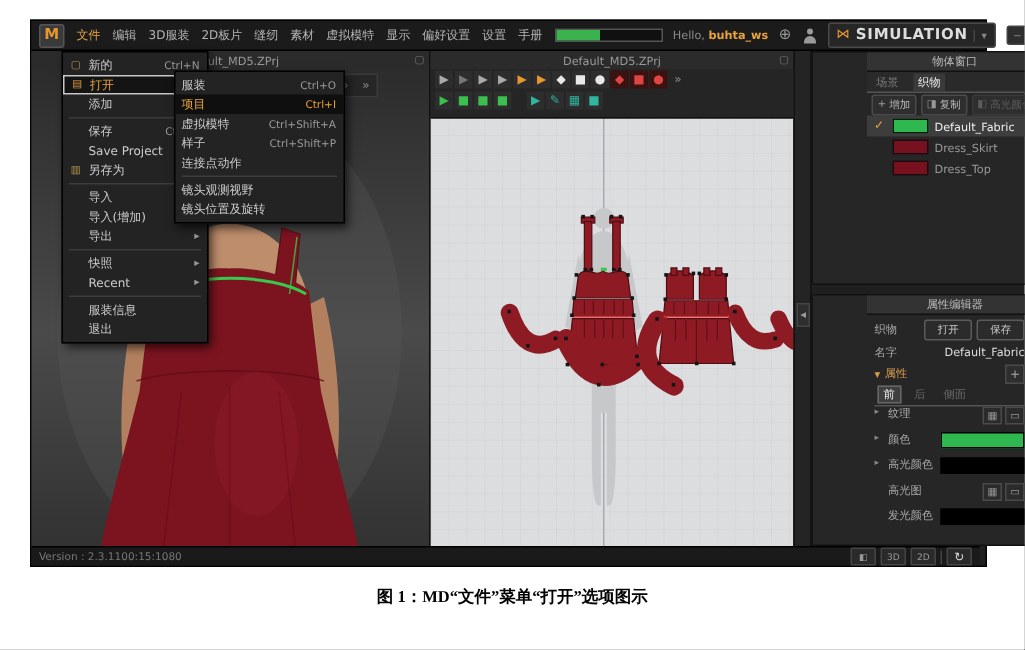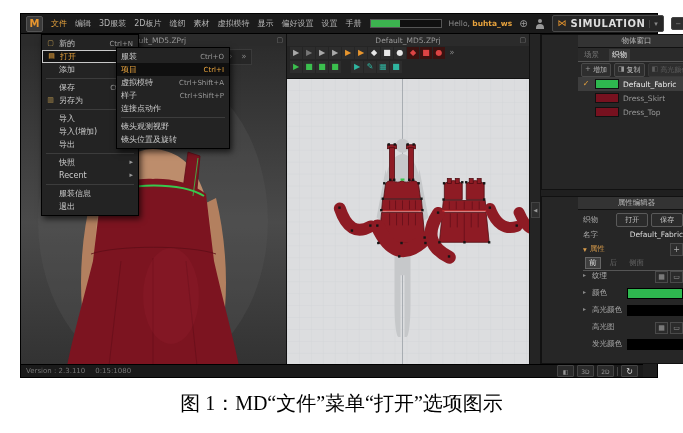--- a/index.html
+++ b/index.html
@@ -91,21 +91,21 @@
   .arow .exp{color:#888;font-size:6px;width:6px;}
   .arow.sub{padding-left:9px;}
   .actl{margin-left:auto;display:flex;gap:2px;align-items:center;}
   .cswatch{width:54px;height:9px;border:1px solid #000;}
   .miniic{width:11px;height:10px;border:1px solid #4a4a4a;background:#2b2b2b;color:#999;font-size:7px;display:flex;align-items:center;justify-content:center;}
   .pscroll{position:absolute;right:1px;top:13px;bottom:2px;width:5px;background:#1b1b1b;}
   .pthumb{position:absolute;left:0;right:0;top:3px;height:48px;background:#4a4a4a;}
   .pscroll .sarrow{position:absolute;left:0;right:0;top:-1px;color:#888;font-size:5px;text-align:center;}
 
   
-  .statusbar{position:absolute;left:0;right:14px;bottom:0;height:13px;background:#1a1a1a;border-top:1px solid #000;display:flex;align-items:center;padding:0 5px;gap:10px;font-size:7px;color:#777;box-sizing:border-box;}
+  .statusbar{position:absolute;left:0;right:4px;bottom:0;height:13px;background:#1a1a1a;border-top:1px solid #000;display:flex;align-items:center;padding:0 5px;gap:0;font-size:7px;color:#777;box-sizing:border-box;}
   .sb-right{margin-left:auto;display:flex;gap:3px;align-items:center;}
   .sbtn{min-width:13px;height:10px;border:1px solid #444;background:#2a2a2a;color:#999;font-size:6px;display:flex;align-items:center;justify-content:center;border-radius:1px;padding:0 1px;}
   .sdiv{width:1px;height:9px;background:#444;}
   .sbtn.hot{color:#ddd;font-size:8px;}
 
   
   .menu{position:absolute;background:#232323;border:1px solid #000;box-shadow:2px 3px 6px rgba(0,0,0,.65);font-size:8px;padding:2px 0;}
   .file-menu{left:20px;top:20px;width:96px;z-index:40;}
   .open-submenu{left:95px;top:33px;width:112px;z-index:41;}
   .menu-row{height:13px;display:flex;align-items:center;padding:0 5px 0 4px;gap:4px;color:#ccc;box-sizing:border-box;}
@@ -113,21 +113,21 @@
   .mi-label{flex:1;white-space:nowrap;}
   .mi-short{color:#999;font-size:7px;white-space:nowrap;}
   .mi-arrow{color:#999;font-size:7px;width:5px;text-align:right;line-height:1;}
   .menu-sep{height:1px;background:#3c3c3c;margin:2px 4px;}
   .menu-row.hl-open{background:#141414;border:1px solid #c9c9c9;color:#e8a33d;}
   .menu-row.hl-open .mi-icon{color:#e8a33d;}
   .menu-row.hl-item{background:#0f0f0f;color:#e8a33d;}
   .menu-row.hl-item .mi-short{color:#e8a33d;}
 
   
-  .caption{position:absolute;left:0;right:0;top:390px;text-align:center;font-family:"Liberation Serif","DejaVu Serif",serif;font-size:20px;color:#000;}
+  .caption{position:absolute;left:0;right:0;top:390px;text-align:center;font-family:"Liberation Serif","DejaVu Serif",serif;font-size:11px;color:#000;font-weight:bold;}
 </style>
 </head>
 <body>
 
 <div class="page">
   <div class="app">
 
     <div class="menubar">
       <div class="logo">M</div>
       <span class="mitem active">文件</span>
@@ -475,20 +475,24 @@
         <span class="mi-label">添加</span>
         <span class="mi-arrow">▸</span>
       </div>
       <div class="menu-sep"></div>
       <div class="menu-row">
         <span class="mi-icon"></span>
         <span class="mi-label">保存</span>
         <span class="mi-short">Ctrl+S</span>
       </div>
       <div class="menu-row">
+        <span class="mi-icon"></span>
+        <span class="mi-label">Save Project</span>
+      </div>
+      <div class="menu-row">
         <span class="mi-icon">▥</span>
         <span class="mi-label">另存为</span>
         <span class="mi-arrow">▸</span>
       </div>
       <div class="menu-sep"></div>
       <div class="menu-row">
         <span class="mi-icon"></span>
         <span class="mi-label">导入</span>
         <span class="mi-arrow">▸</span>
       </div>

